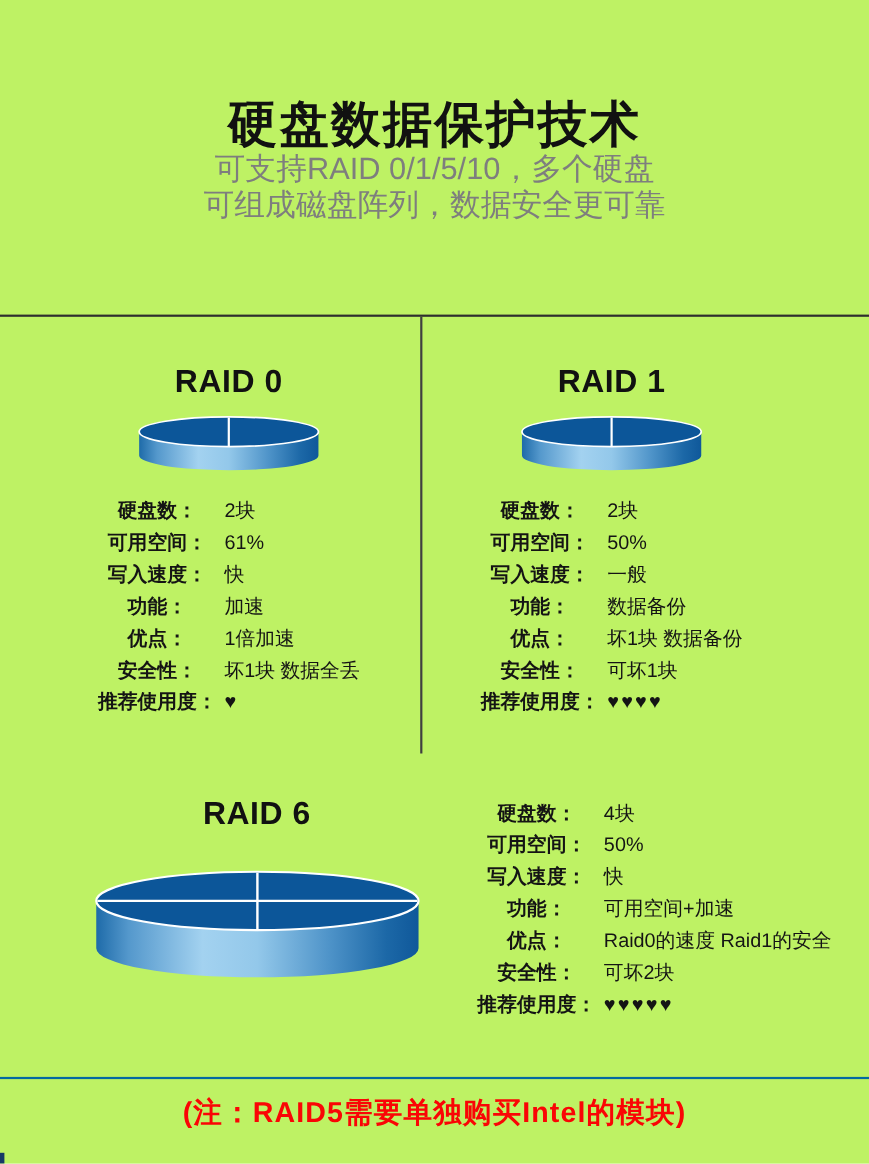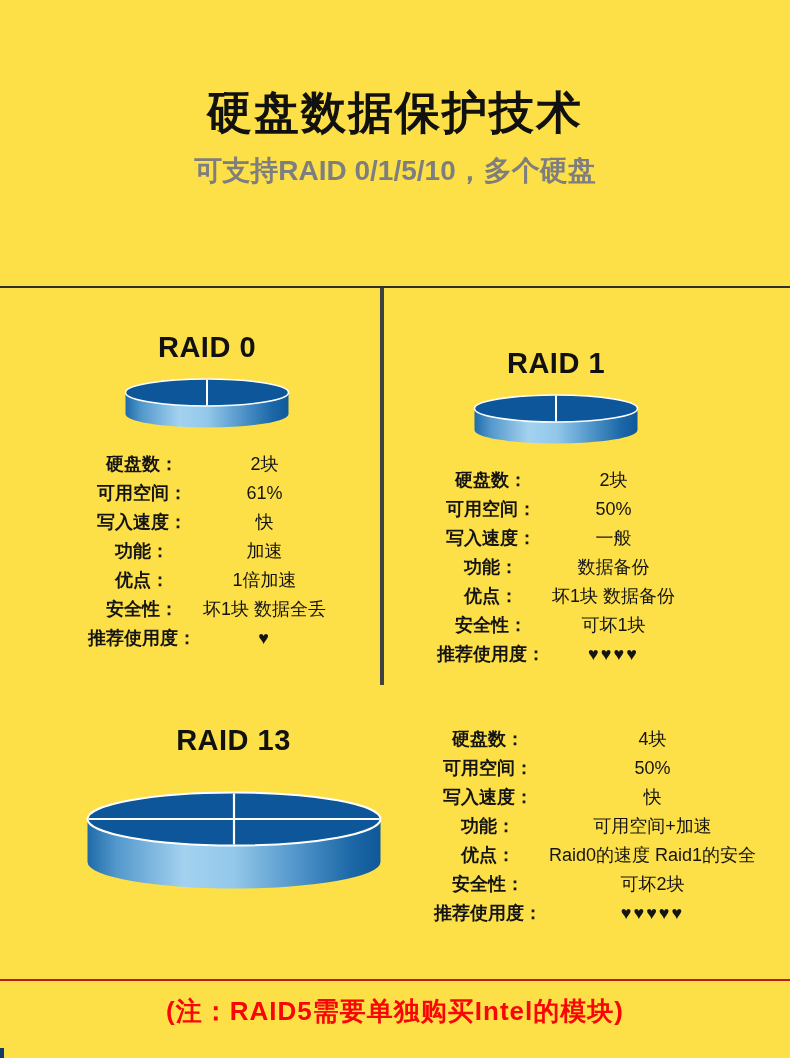--- a/index.html
+++ b/index.html
@@ -3,68 +3,69 @@
 <meta charset="utf-8">
 <style>
   * { margin:0; padding:0; box-sizing:border-box; }
   html,body { background:#ffffff; }
   body {
     width:790px;
     font-family:"Liberation Sans","DejaVu Sans",sans-serif;
     color:#1a1a1a;
     -webkit-font-smoothing:antialiased;
   }
-  .page { position:relative; width:790px; height:1058px; background:#fde047; overflow:hidden; }
+  .page { position:relative; width:790px; height:1058px; background:#bef264; overflow:hidden; }
 
   
   .header { height:286px; text-align:center; padding-top:88px; }
   .title { font-size:45px; line-height:1.1; font-weight:700; letter-spacing:2px; color:#111111; }
-  .subtitle { margin-top:17px; font-size:28px; line-height:1.15; color:#7e7e7e; font-weight:700; }
+  .subtitle { font-size:28px; line-height:1.15; color:#7e7e7e; font-weight:400; }
 
   
   .row-top { display:flex; height:399px; border-top:2px solid #2e2e2e; }
   .card { height:100%; }
-  .card-left  { width:384px; border-right:4px solid #404040; }
-  .card-right { flex:1;margin-top:16px; }
+  .card-left  { width:384px; border-right:2px solid #404040; }
+  .card-right { flex:1; }
   .card-left  .inner { padding-left:34px;  text-align:center; }
   .card-right .inner { padding-right:62px; text-align:center; }
   .raid-title { margin-top:44px; font-size:29px; line-height:1.1; font-weight:700; color:#111111; letter-spacing:0.5px; }
   .disk-small { display:block; margin:14px auto 0; }
   .disk-large { display:block; margin:34px auto 0; }
 
   
   .specs { margin:21px auto 0; border-collapse:collapse; }
   .specs th, .specs td { height:29px; line-height:29px; font-size:18px; white-space:nowrap; vertical-align:middle; }
   .specs th { font-weight:700; color:#141414; }
-  .specs td { font-weight:400; text-align:center; padding-left:7px; color:#141414; }
+  .specs td { font-weight:400; text-align:left; padding-left:7px; color:#141414; }
   .hearts { color:#f10000; font-size:21px; letter-spacing:2px; }
 
   
   .row-bottom { display:flex; height:294px; }
   .bottom-left { width:420px; }
   .inner10 { margin-left:85px; width:297px; padding-top:40px; text-align:center; }
   .inner10 .raid-title { margin-top:0; }
   .bottom-right { flex:1; padding-top:40px; padding-right:20px; }
   .bottom-right .specs { margin-top:0; }
 
   
-  .footer { height:79px; border-top:2px solid #b91c1c; text-align:center; padding-top:13px; }
+  .footer { height:79px; border-top:2px solid #0369a1; text-align:center; padding-top:13px; }
   .note { font-size:26px; font-weight:700; color:#fa0505; letter-spacing:1px; }
 
   .corner-mark { position:absolute; left:0; bottom:0; width:4px; height:10px; background:#163a66; }
 </style>
 </head>
 <body>
 
 <div class="page">
 
   <header class="header">
     <h1 class="title">硬盘数据保护技术</h1>
     <p class="subtitle">
       <span>可支持RAID 0/1/5/10，多个硬盘</span><br>
+      <span>可组成磁盘阵列，数据安全更可靠</span>
     </p>
   </header>
 
   <section class="row-top">
 
     <div class="card card-left">
       <div class="inner">
         <h2 class="raid-title">RAID 0</h2>
         <svg class="disk-small" width="166" height="51" viewBox="0 0 166 51">
           <defs>
@@ -168,21 +169,21 @@
               </tr>
           </tbody>
         </table>
       </div>
     </div>
   </section>
 
   <section class="row-bottom">
     <div class="bottom-left">
       <div class="inner10">
-        <h2 class="raid-title">RAID 13</h2>
+        <h2 class="raid-title">RAID 6</h2>
         <svg class="disk-large" width="298" height="99" viewBox="0 0 298 99">
           <defs>
             <linearGradient id="rimG2" x1="0" y1="0" x2="1" y2="0">
               <stop offset="0" stop-color="#1e6ba9"></stop>
               <stop offset="0.10" stop-color="#5498cc"></stop>
               <stop offset="0.33" stop-color="#a3d2f0"></stop>
               <stop offset="0.50" stop-color="#93c8ea"></stop>
               <stop offset="0.72" stop-color="#4f94c9"></stop>
               <stop offset="0.90" stop-color="#1c68a7"></stop>
               <stop offset="1" stop-color="#0f589a"></stop>

